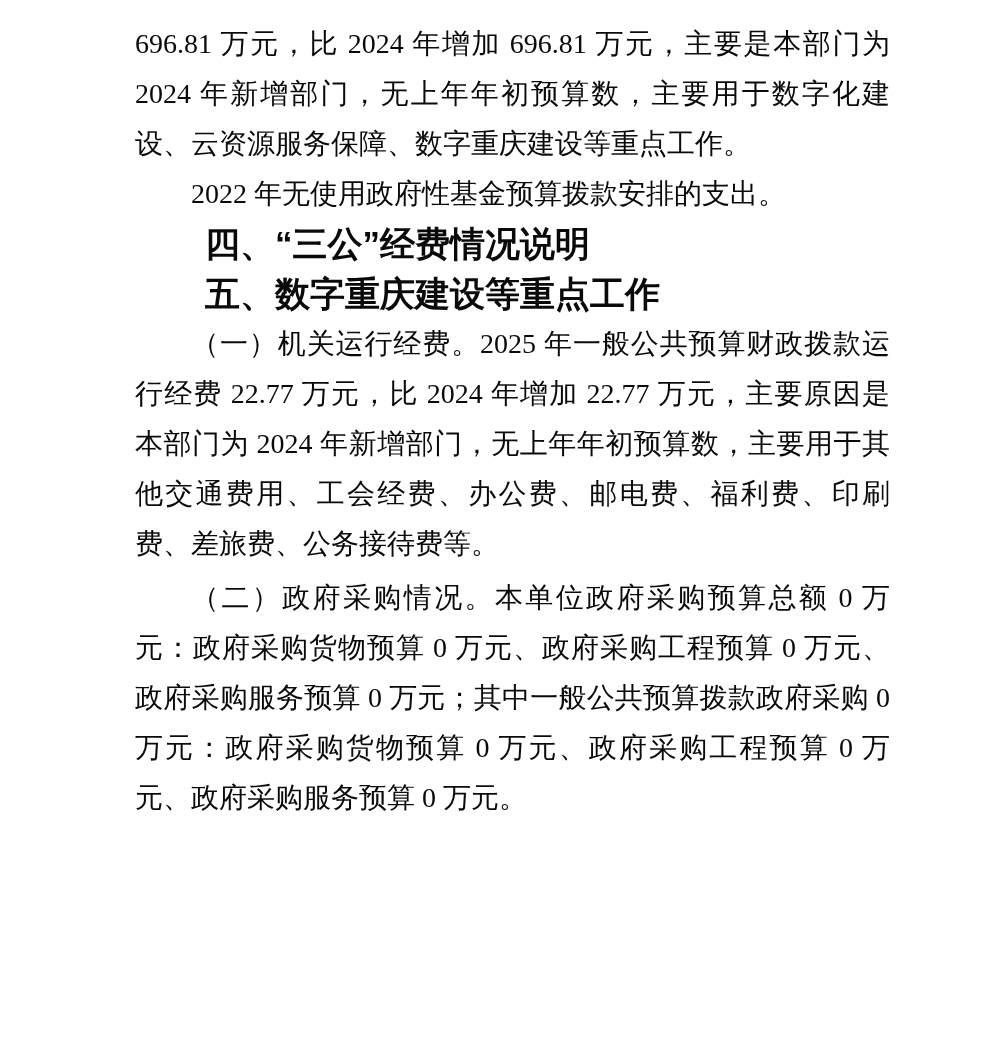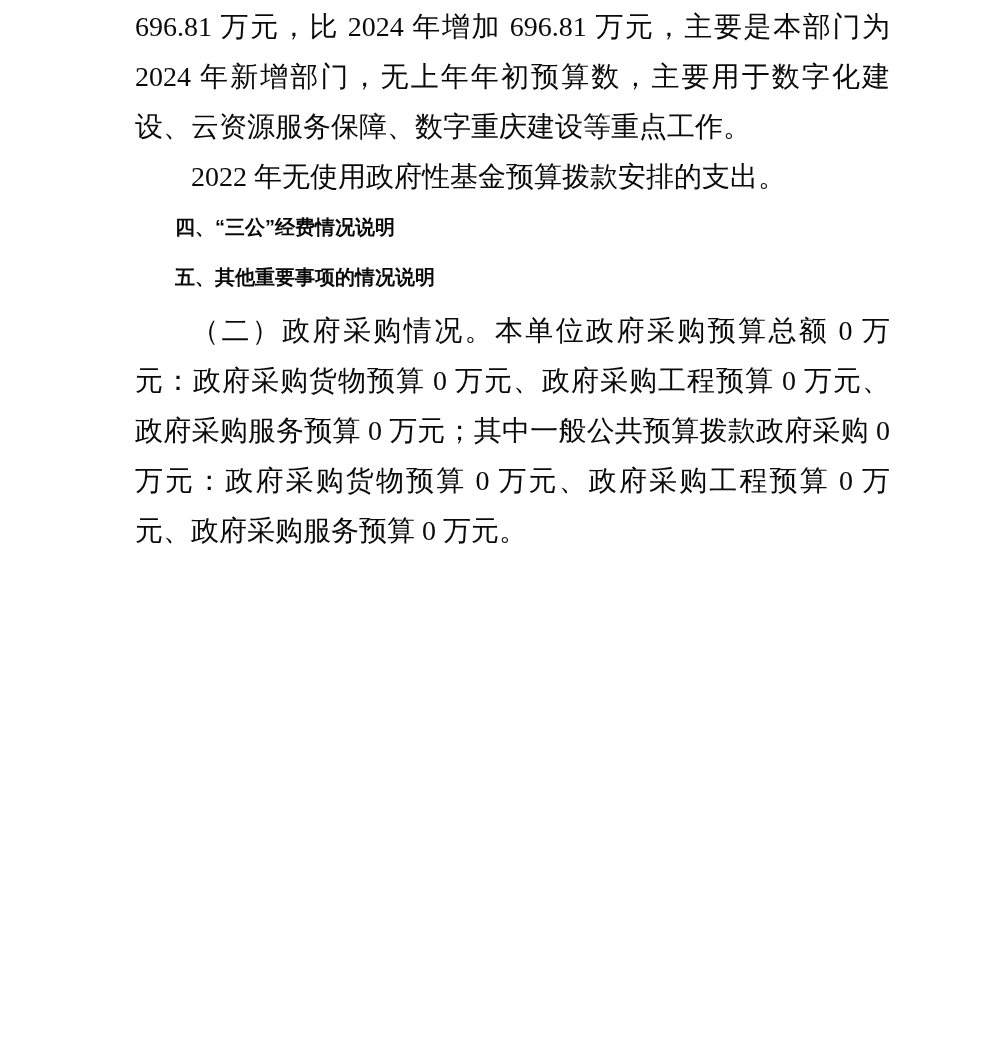--- a/index.html
+++ b/index.html
@@ -9,56 +9,57 @@
   }
   body {
     width: 1000px;
     height: 1059px;
     overflow: hidden;
   }
   .page {
     box-sizing: border-box;
     width: 1000px;
     height: 1059px;
-    padding: 2px 110px 0 135px;
+    padding: 19px 110px 0 135px;
     background: #ffffff;
     color: #0a0a0a;
     font-family: "Liberation Serif", "DejaVu Serif", serif;
     font-size: 28px;
     line-height: 50px;
     text-align: justify;
     text-justify: inter-character;
   }
   .page p, .page h2 {
     margin: 0;
     padding: 0;
     text-indent: 2em;
     font-weight: normal;
   }
   .page .no-indent {
     text-indent: 0;
   }
   .page h2.heading {
     font-family: "Liberation Sans", "DejaVu Sans", sans-serif;
     font-weight: bold;
-    font-size: 20px;
+    font-size: 35px;
     line-height: 50px;
   }
   .page p.para-last {
     margin-top: 4px;
   }
 </style>
 </head>
 <body>
 
 <div class="page">
   <p class="no-indent">696.81 万元，比 2024 年增加 696.81 万元，主要是本部门为 2024 年新增部门，无上年年初预算数，主要用于数字化建设、云资源服务保障、数字重庆建设等重点工作。</p>
 
   <p>2022 年无使用政府性基金预算拨款安排的支出。</p>
 
   <h2 class="heading">四、“三公”经费情况说明</h2>
 
 
-  <h2 class="heading">五、其他重要事项的情况说明</h2>
+  <h2 class="heading">五、数字重庆建设等重点工作</h2>
 
+  <p>（一）机关运行经费。2025 年一般公共预算财政拨款运行经费 22.77 万元，比 2024 年增加 22.77 万元，主要原因是本部门为 2024 年新增部门，无上年年初预算数，主要用于其他交通费用、工会经费、办公费、邮电费、福利费、印刷费、差旅费、公务接待费等。</p>
 
   <p class="para-last">（二）政府采购情况。本单位政府采购预算总额 0 万元：政府采购货物预算 0 万元、政府采购工程预算 0 万元、政府采购服务预算 0 万元；其中一般公共预算拨款政府采购 0 万元：政府采购货物预算 0 万元、政府采购工程预算 0 万元、政府采购服务预算 0 万元。</p>
 </div>
 
 </body></html>

